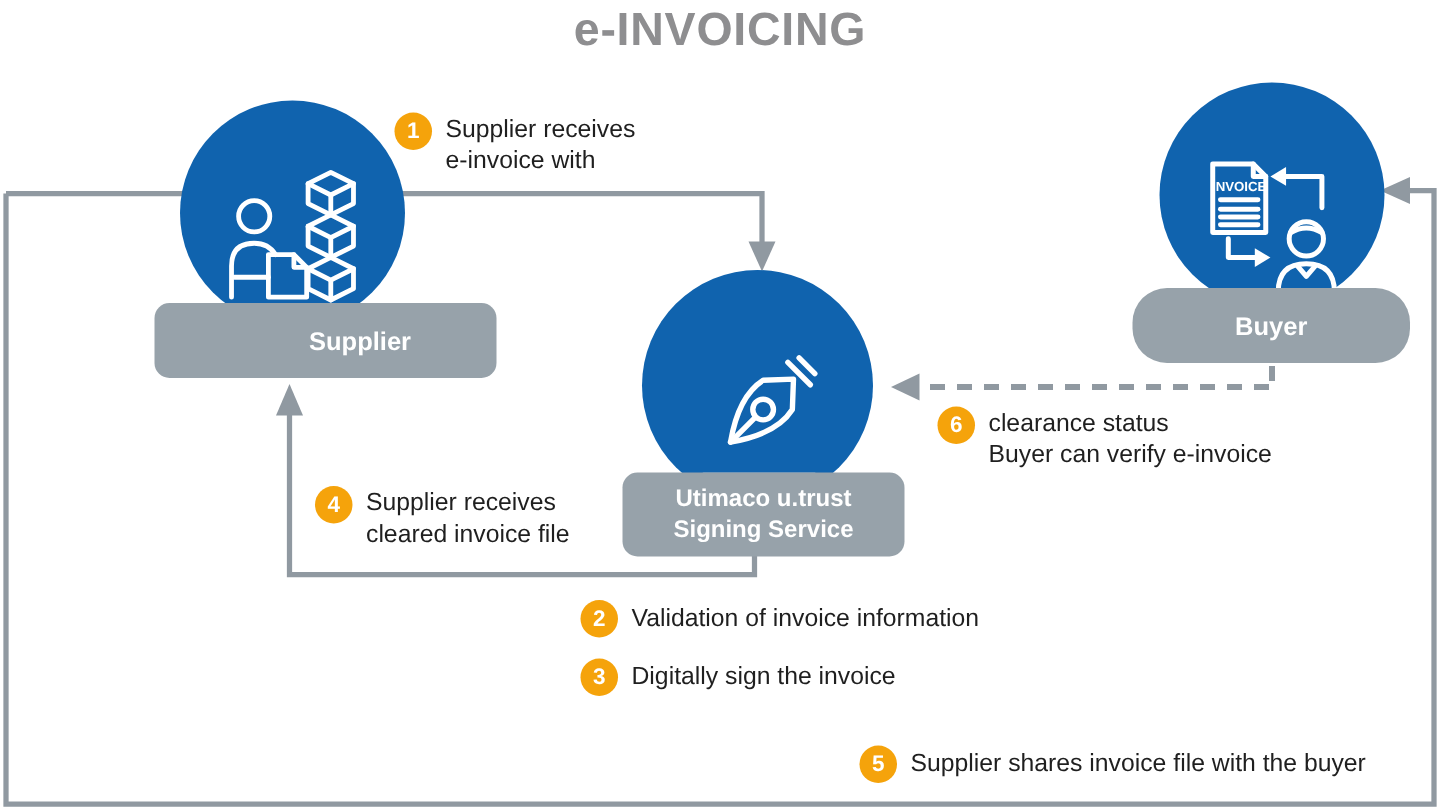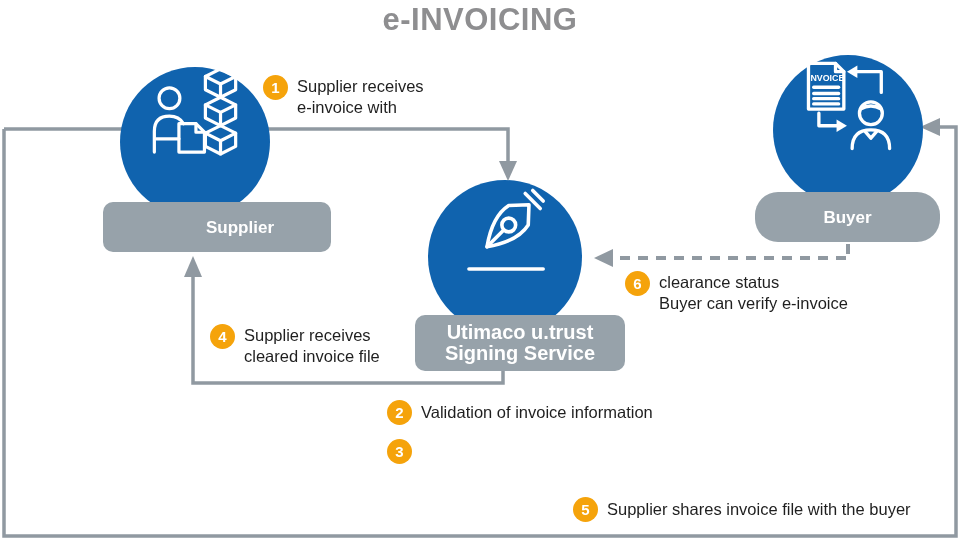--- a/index.html
+++ b/index.html
@@ -7,21 +7,21 @@
     position:relative;width:960px;height:540px;background:#ffffff;overflow:hidden;
     font-family:"Liberation Sans",sans-serif;
   }
   .title{
     position:absolute;left:0;top:2px;width:960px;text-align:center;
     font-size:31px;font-weight:bold;color:#8e8e90;letter-spacing:.5px;
   }
   .connector-layer{position:absolute;left:0;top:0;z-index:1;}
   .node-circle{
     position:absolute;border-radius:50%;background:#1063ae;z-index:2;
-    display:flex;align-items:flex-start;justify-content:center;
+    display:flex;align-items:flex-end;justify-content:center;
   }
   .node-label{
     position:absolute;background:#97a2aa;border-radius:10px;z-index:3;
     color:#ffffff;font-weight:bold;display:flex;flex-direction:column;
     align-items:center;justify-content:center;text-align:center;
     font-size:17px;line-height:21px;
   }
   .step{
     position:absolute;z-index:4;display:flex;gap:9px;align-items:center;
     color:#1f1f1f;font-size:16.5px;line-height:21px;white-space:nowrap;
@@ -86,21 +86,21 @@
       <g transform="rotate(45 50 46)">
         <path d="M50 14 L63 28 Q67 46 50 70 Q33 46 37 28 Z"></path>
         <circle cx="50" cy="41" r="6.5"></circle>
         <path d="M50 70 L50 48"></path>
         <path d="M40 9 L60 9"></path>
         <path d="M43 2 L57 2"></path>
       </g>
       <path d="M16 84 H86"></path>
     </svg>
   </div>
-  <div class="node-label" style="left:415px;top:315px;width:210px;height:56px;font-size:20px;">
+  <div class="node-label" style="left:415px;top:315px;width:188px;height:56px;font-size:16px;">
     <span>Utimaco u.trust</span>
     <span>Signing Service</span>
   </div>
 
   <div class="node-circle" style="left:773px;top:55px;width:150px;height:150px;">
     <svg class="icon-svg" width="104" height="104" viewBox="0 0 100 100" fill="none" stroke="#ffffff" stroke-width="3.2" stroke-linejoin="round" stroke-linecap="round">
       <path d="M12 8 H38 L46 16 V52 H12 Z"></path>
       <path d="M38 8 V16 H46"></path>
       <text x="29" y="25" text-anchor="middle" stroke="none" fill="#ffffff" style="font-family:'Liberation Sans',sans-serif;font-size:8.5px;font-weight:bold;">INVOICE</text>
       <path d="M17 31 H41"></path>
@@ -131,20 +131,23 @@
 
   <div class="step" style="left:387px;top:400px;">
     <span class="badge">2</span>
     <div class="step-text">
       <span>Validation of invoice information</span>
     </div>
   </div>
 
   <div class="step" style="left:387px;top:439px;">
     <span class="badge">3</span>
+    <div class="step-text">
+      <span>Digitally sign the invoice</span>
+    </div>
   </div>
 
   <div class="step multi" style="left:210px;top:325px;">
     <span class="badge">4</span>
     <div class="step-text">
       <span>Supplier receives</span>
       <span>cleared invoice file</span>
     </div>
   </div>
 

